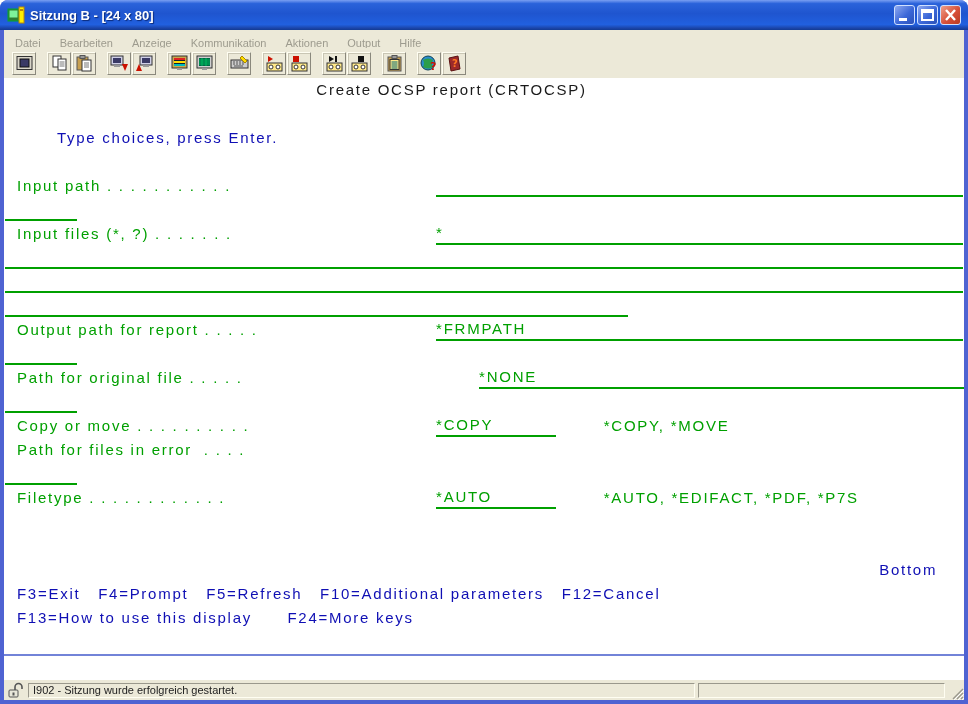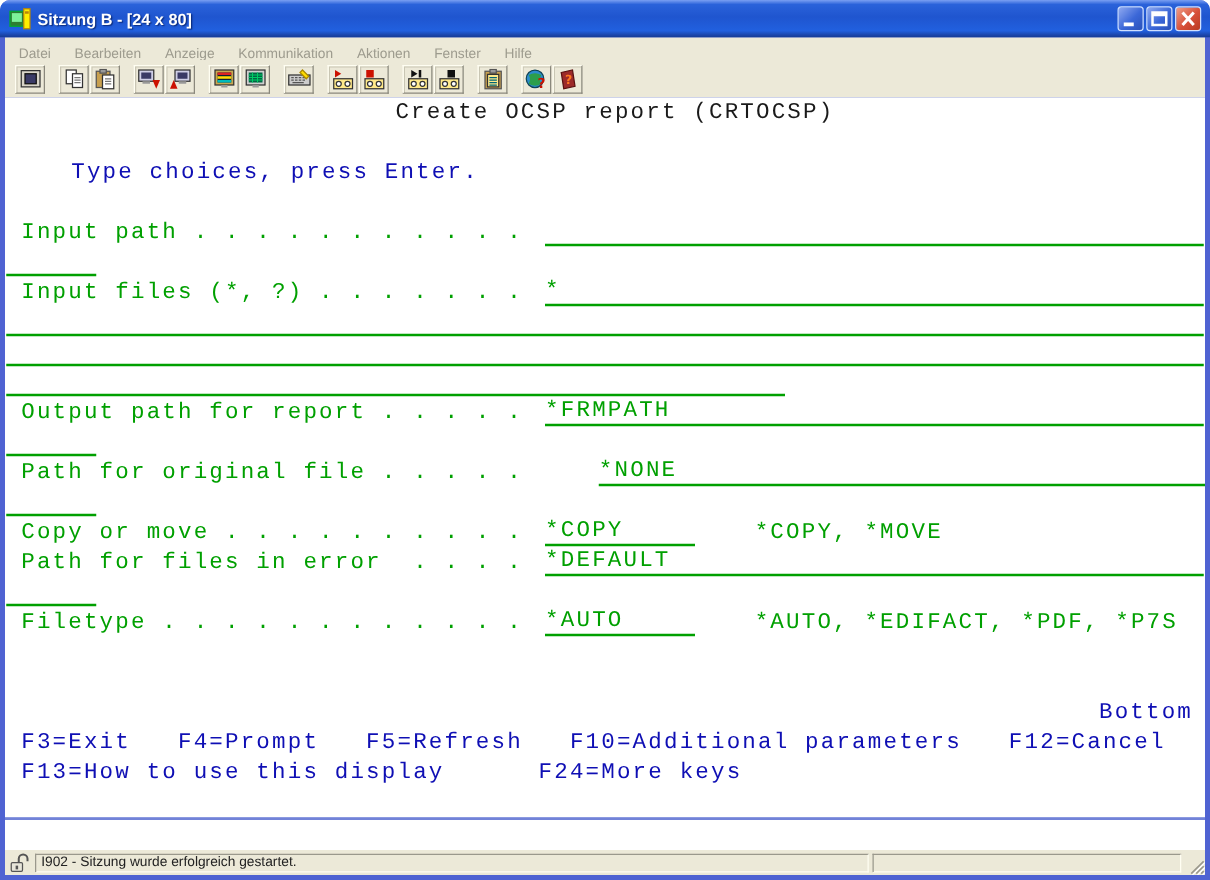--- a/index.html
+++ b/index.html
@@ -31,21 +31,21 @@
   .toolbar{position:absolute;left:4px;top:48px;width:960px;height:30px;background:#ece9d8;
     display:flex;align-items:center;padding-left:8px;box-sizing:border-box;}
   .tgroup{display:flex;margin-right:10px;}
   .tbtn{width:24px;height:23px;background:#ece9d8;border:1px solid;
     border-color:#fffef2 #8a887c #8a887c #fffef2;box-shadow:1px 1px 0 #c9c6b4 inset;
     display:flex;align-items:center;justify-content:center;margin-right:1px;padding:0;}
 
   
   .terminal{position:absolute;left:4px;top:78px;width:960px;height:576px;background:#fff;}
   .cell{position:absolute;white-space:pre;height:24px;line-height:24px;
-    font-family:Liberation Mono, monospace;font-size:18px;letter-spacing:1.74px;}
+    font-family:Liberation Sans, sans-serif;font-size:15px;letter-spacing:1.74px;}
   .cell.field{height:23px;line-height:22px;border-bottom:2px solid #00a000;box-sizing:border-box;}
 
   .oia-sep{position:absolute;left:4px;top:654px;width:960px;height:2px;background:#7283d8;}
   .oia{position:absolute;left:4px;top:656px;width:960px;height:24px;background:#fff;}
 
   
   .statusbar{position:absolute;left:4px;top:680px;width:960px;height:20px;background:#ece9d8;
     display:flex;align-items:center;font-size:11px;color:#222;}
   .sb-icon{width:18px;height:16px;margin:0 3px 0 3px;flex:0 0 auto;}
   .sb-panel{height:15px;border:1px solid;border-color:#9a988c #fffef2 #fffef2 #9a988c;
@@ -90,21 +90,21 @@
       </button>
     </div>
   </div>
 
   <div class="menubar">
       <span class="menu-item">Datei</span>
       <span class="menu-item">Bearbeiten</span>
       <span class="menu-item">Anzeige</span>
       <span class="menu-item">Kommunikation</span>
       <span class="menu-item">Aktionen</span>
-      <span class="menu-item">Fenster</span>
+      <span class="menu-item">Output</span>
       <span class="menu-item">Hilfe</span>
     </div>
 
   <div class="toolbar">
     <div class="tgroup">
       <button class="tbtn">
         <svg width="19" height="17" viewBox="0 0 19 17">
             <rect x="2" y="1.5" width="15" height="13" fill="#d8d4c8" stroke="#333"></rect>
             <rect x="5" y="4" width="9" height="8" fill="#3a3a66" stroke="#111"></rect>
           </svg>
@@ -252,21 +252,20 @@
       <span class="cell" style="left: 12.975px; top: 240px; color: rgb(0, 160, 0);">Output path for report . . . . .</span>
       <span class="cell field" style="left: 432.1px; top: 240px; width: 526.9px; color: rgb(0, 160, 0);">*FRMPATH</span>
       <span class="cell field" style="left: 1px; top: 264px; width: 71.85px; color: rgb(0, 160, 0);"></span>
       <span class="cell" style="left: 12.975px; top: 288px; color: rgb(0, 160, 0);">Path for original file . . . . .</span>
       <span class="cell field" style="left: 432.1px; top: 288px; width: 526.9px; color: rgb(0, 160, 0); margin-left: 43px;">*NONE</span>
       <span class="cell field" style="left: 1px; top: 312px; width: 71.85px; color: rgb(0, 160, 0);"></span>
       <span class="cell" style="left: 12.975px; top: 336px; color: rgb(0, 160, 0);">Copy or move . . . . . . . . . .</span>
       <span class="cell field" style="left: 432.1px; top: 336px; width: 119.75px; color: rgb(0, 160, 0);">*COPY</span>
       <span class="cell" style="left: 599.75px; top: 336px; color: rgb(0, 160, 0);">*COPY, *MOVE</span>
       <span class="cell" style="left: 12.975px; top: 360px; color: rgb(0, 160, 0);">Path for files in error  . . . .</span>
-      <span class="cell field" style="left: 432.1px; top: 360px; width: 526.9px; color: rgb(0, 160, 0);">*DEFAULT</span>
       <span class="cell field" style="left: 1px; top: 384px; width: 71.85px; color: rgb(0, 160, 0);"></span>
       <span class="cell" style="left: 12.975px; top: 408px; color: rgb(0, 160, 0);">Filetype . . . . . . . . . . . .</span>
       <span class="cell field" style="left: 432.1px; top: 408px; width: 119.75px; color: rgb(0, 160, 0);">*AUTO</span>
       <span class="cell" style="left: 599.75px; top: 408px; color: rgb(0, 160, 0);">*AUTO, *EDIFACT, *PDF, *P7S</span>
       <span class="cell" style="left: 875.175px; top: 480px; color: rgb(15, 15, 180);">Bottom</span>
       <span class="cell" style="left: 12.975px; top: 504px; color: rgb(15, 15, 180);">F3=Exit   F4=Prompt   F5=Refresh   F10=Additional parameters   F12=Cancel</span>
       <span class="cell" style="left: 12.975px; top: 528px; color: rgb(15, 15, 180);">F13=How to use this display      F24=More keys</span>
     </div>
 
   <div class="oia-sep"></div>

